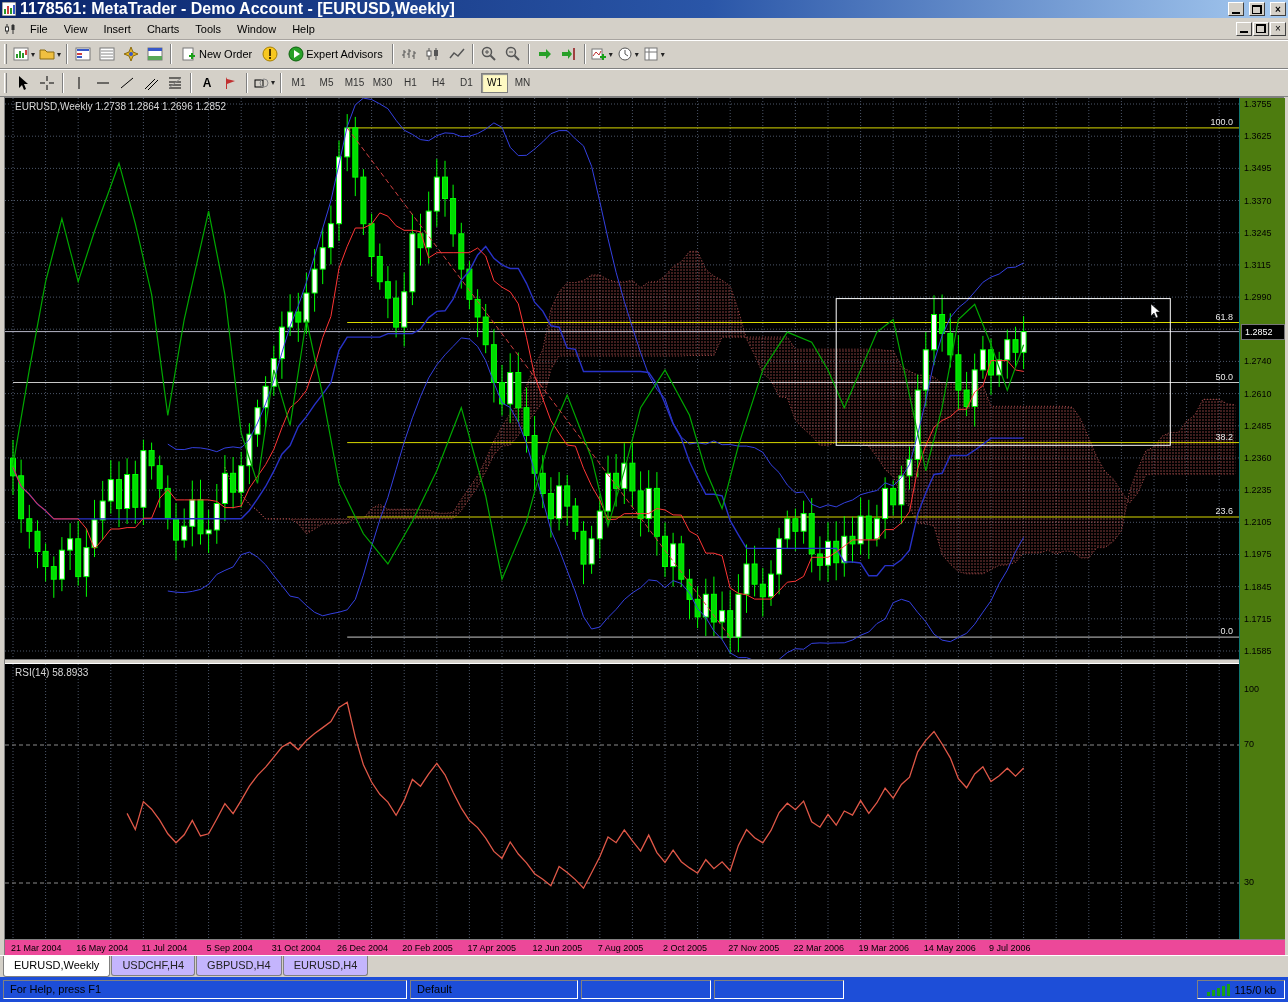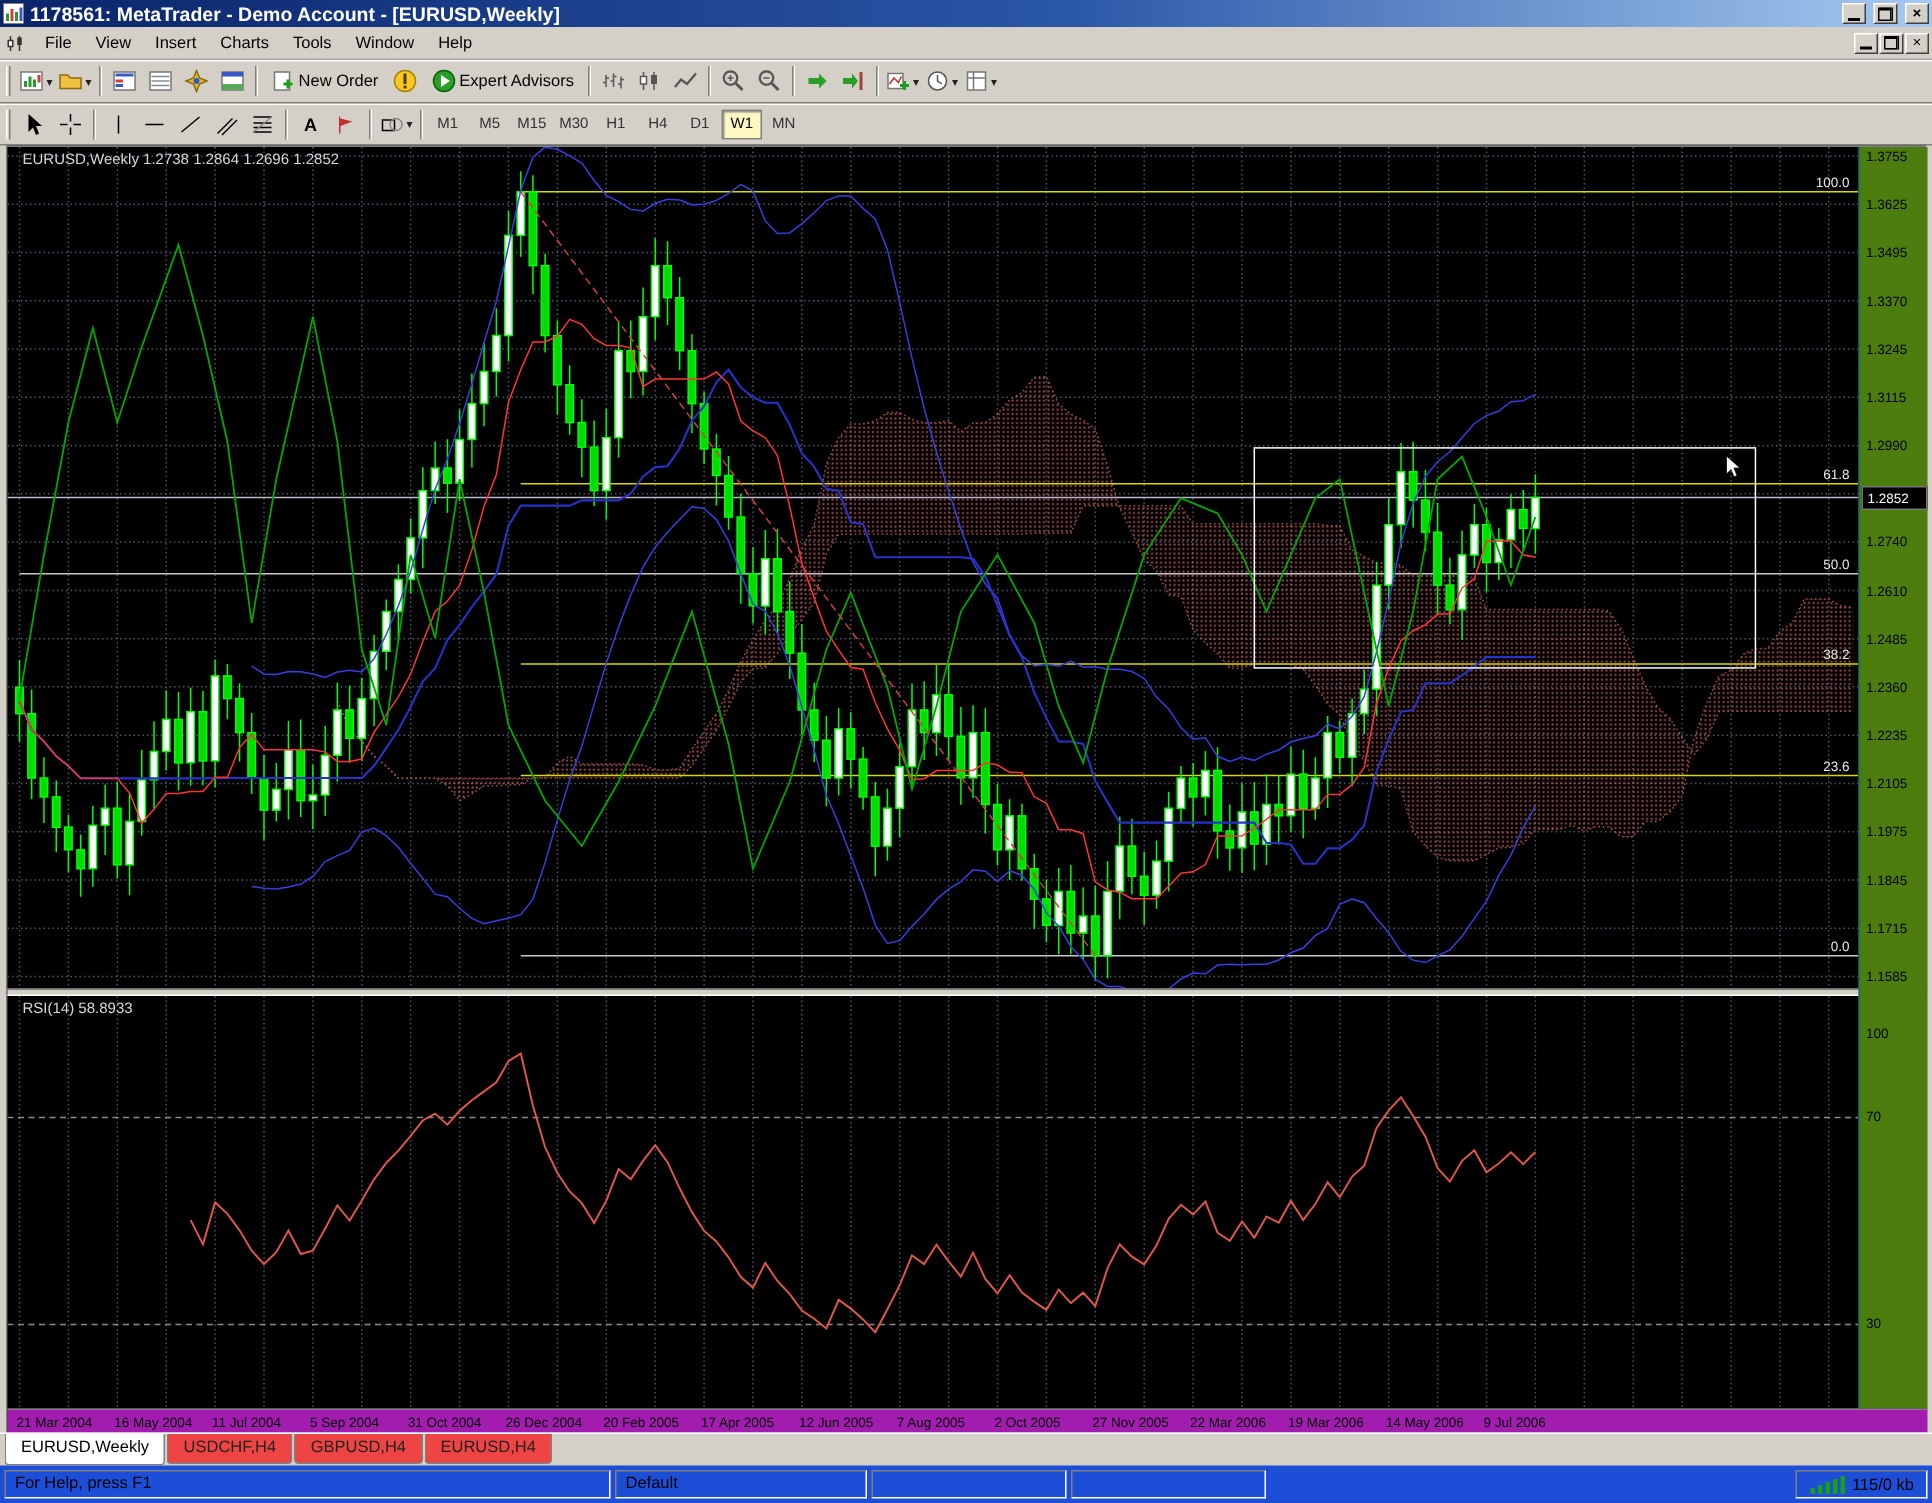--- a/index.html
+++ b/index.html
@@ -1,21 +1,21 @@
 <!DOCTYPE html>
 <html><head>
 <meta charset="utf-8">
 <style>
 *{margin:0;padding:0;box-sizing:border-box}
 html,body{width:1288px;height:1002px;overflow:hidden}
 body{background:#d4d0c8;font-family:"Liberation Sans",sans-serif;position:relative;font-size:11px;-webkit-font-smoothing:none}
 svg{display:block}
 
 .titlebar{height:18px;background:linear-gradient(90deg,#0a246a 0%,#2a56a8 55%,#a6caf0 100%);display:flex;align-items:center;color:#fff;font-weight:bold;padding:0 2px;gap:4px}
-.title-text{flex:1;font-size:13px;white-space:nowrap}
+.title-text{flex:1;font-size:16px;white-space:nowrap}
 .winbtn{width:16px;height:14px;background:#d4d0c8;border:1px solid;border-color:#fff #404040 #404040 #fff;color:#000;display:flex;align-items:center;justify-content:center;font-size:10px;margin-left:1px}
 .ico-minbar{width:8px;height:2px;background:#000;margin-top:7px}
 .ico-restore{position:relative;width:10px;height:9px}
 .ico-restore:before{content:"";position:absolute;right:0;top:0;width:7px;height:6px;border:1px solid #000;border-top-width:2px}
 .ico-restore:after{content:"";position:absolute;left:0;bottom:0;width:7px;height:6px;border:1px solid #000;border-top-width:2px;background:#d4d0c8}
 
 .menubar{height:22px;display:flex;align-items:center;background:#d4d0c8;padding:0 2px;border-bottom:1px solid #a8a4a0}
 .menu-item{padding:3px 8px;color:#000}
 .mdi-controls{margin-left:auto;display:flex}
 
@@ -30,27 +30,27 @@
 .tfbtn{min-width:27px;height:20px;display:flex;align-items:center;justify-content:center;font-size:10px;color:#333;border:1px solid transparent}
 .tfbtn.active{background:#fef9c3;border:1px solid #808080;box-shadow:inset 1px 1px 1px #909090;color:#000}
 
 .chart-region{position:absolute;left:4px;top:97px;width:1280px;height:858px;background:#000;border-left:1px solid #808080;border-top:1px solid #808080}
 #main-svg{position:absolute;left:0;top:0}
 #rsi-svg{position:absolute;left:0;top:566px}
 .pane-sep{position:absolute;left:0;top:561px;width:1280px;height:5px;background:#d4d0c8;border-top:1px solid #808080;border-bottom:1px solid #fff}
 .price-scale{position:absolute;left:1234px;top:0;width:46px;height:841px;background:#4d7c0f;border-left:1px solid #0f766e}
 .pl,.rsl{position:absolute;left:4px;font-size:9px;color:#000;white-space:nowrap}
 .price-box{position:absolute;left:1px;width:44px;background:#000;color:#fff;font-size:9px;font-weight:normal;padding:2px 3px;border:1px solid #777}
-.time-axis{position:absolute;left:0;top:841px;width:1280px;height:17px;background:#a21caf;border-top:1px solid #808080}
+.time-axis{position:absolute;left:0;top:841px;width:1280px;height:17px;background:#ec4899;border-top:1px solid #808080}
 .time-axis span{position:absolute;top:3px;font-size:9px;color:#000;white-space:nowrap}
 .chart-info{position:absolute;left:10px;top:3px;color:#d8d8d8;font-size:10px}
 .rsi-label{position:absolute;left:10px;top:569px;color:#d8d8d8;font-size:10px}
 
 .tabbar{position:absolute;left:0;top:955px;width:1288px;height:22px;background:#d4d0c8;display:flex;align-items:flex-start;padding-left:3px;border-top:1px solid #fff}
-.tab{height:20px;padding:3px 10px 0;background:#ef4444;border:1px solid #808080;border-top:none;border-radius:0 0 3px 3px;margin-right:1px;color:#222;font-size:11px}
+.tab{height:20px;padding:3px 10px 0;background:#c4b5fd;border:1px solid #808080;border-top:none;border-radius:0 0 3px 3px;margin-right:1px;color:#222;font-size:11px}
 .tab.active{background:#fff;color:#000;height:21px}
 
 .statusbar{position:absolute;left:0;top:977px;width:1288px;height:25px;background:#1d4ed8;display:flex;align-items:center;padding:2px 3px;gap:3px;font-size:11px}
 .sb-panel{height:19px;border:1px solid;border-color:#808080 #fff #fff #808080;padding:2px 6px;flex-shrink:0;white-space:nowrap;overflow:hidden}
 .sb-right{margin-left:auto;display:flex;align-items:center;gap:5px;height:19px;border:1px solid;border-color:#808080 #fff #fff #808080;padding:1px 8px;flex-shrink:0}
 </style>
 </head>
 <body>
 
 <div class="app">

